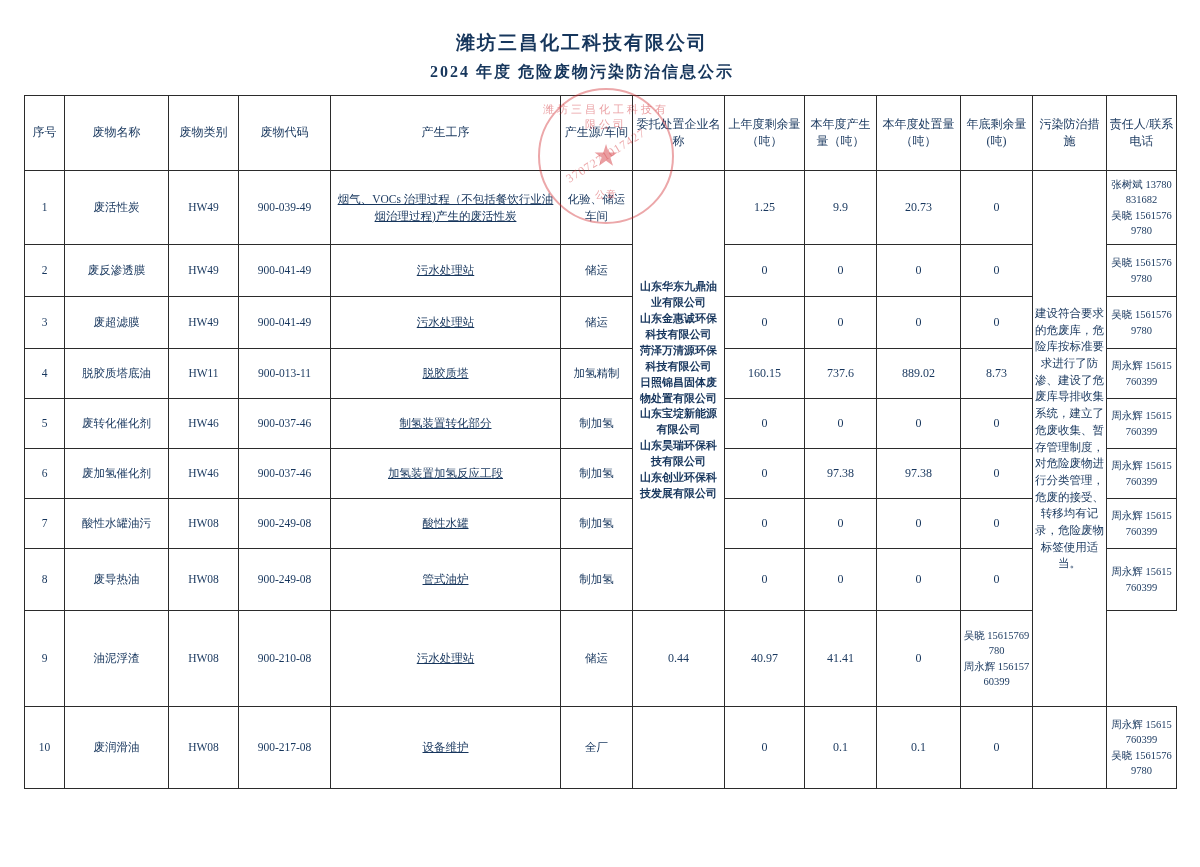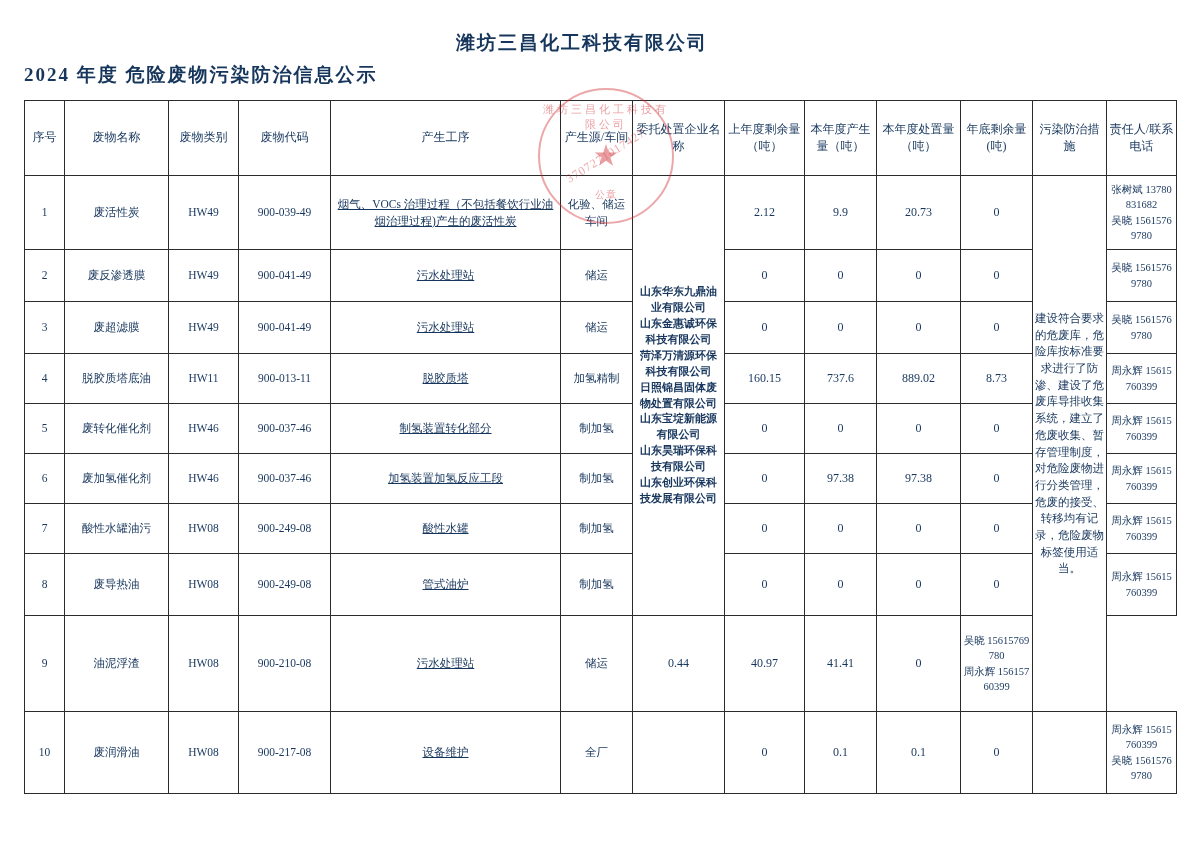--- a/index.html
+++ b/index.html
@@ -24,21 +24,22 @@
   }
   .doc-title {
     text-align: center;
     font-size: 19px;
     letter-spacing: 2px;
     font-weight: bold;
     margin: 6px 0 2px 0;
     color: #16365c;
   }
   .doc-subtitle {
-    font-size: 19px;
+    text-align: center;
+    font-size: 16px;
     letter-spacing: 2px;
     font-weight: bold;
     margin: 6px 0 12px 0;
     color: #16365c;
   }
   table.main {
     border-collapse: collapse;
     width: 1152px;
     table-layout: fixed;
     font-size: 11.5px;
@@ -193,21 +194,21 @@
         <td>900-039-49</td>
         <td class="proc">烟气、VOCs 治理过程（不包括餐饮行业油烟治理过程)产生的废活性炭</td>
         <td>化验、储运车间</td>
         <td class="ent" rowspan="8" style="white-space: pre-line;">山东华东九鼎油业有限公司
 山东金惠诚环保科技有限公司
 菏泽万清源环保科技有限公司
 日照锦昌固体废物处置有限公司
 山东宝埞新能源有限公司
 山东昊瑞环保科技有限公司
 山东创业环保科技发展有限公司</td>
-        <td class="num">2.12</td>
+        <td class="num">1.25</td>
         <td class="num">9.9</td>
         <td class="num">20.73</td>
         <td class="num">0</td>
         <td class="meas" rowspan="9">建设符合要求的危废库，危险库按标准要求进行了防渗、建设了危废库导排收集系统，建立了危废收集、暂存管理制度，对危险废物进行分类管理，危废的接受、转移均有记录，危险废物标签使用适当。</td>
         <td class="resp" style="white-space: pre-line;">张树斌 13780831682
 吴晓 15615769780</td>
       </tr>
       <tr class="r2">
         <td>2</td>
         <td>废反渗透膜</td>

